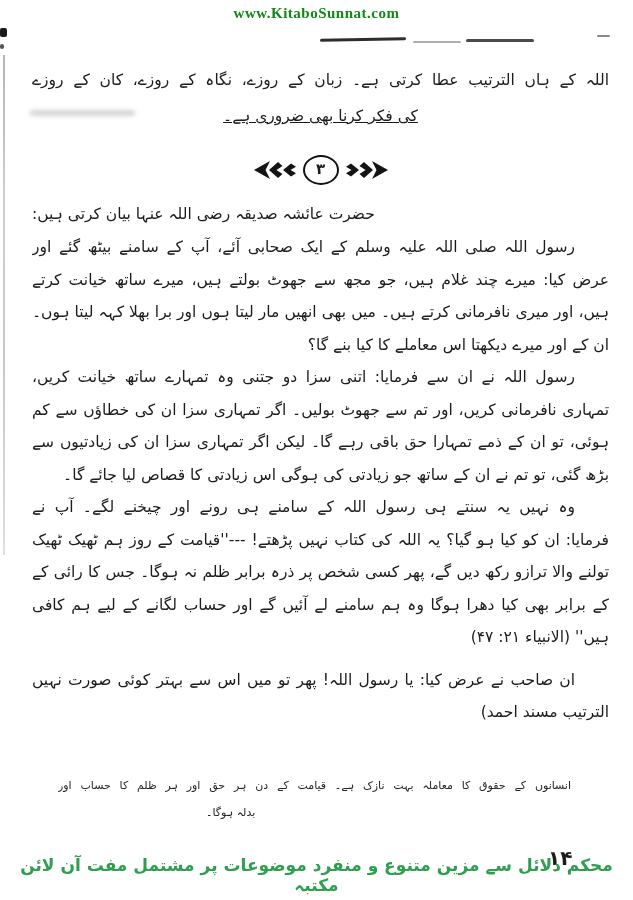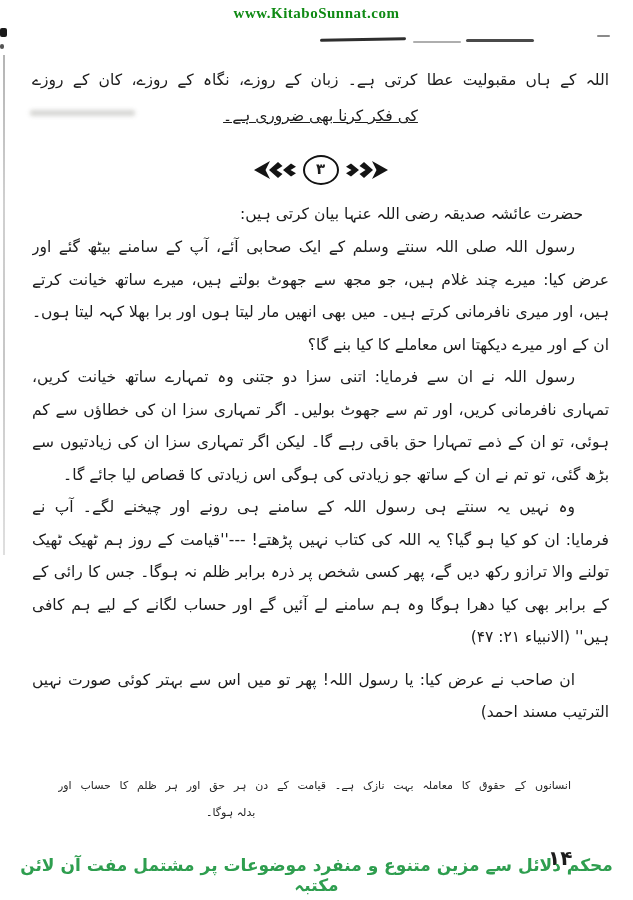--- a/index.html
+++ b/index.html
@@ -48,21 +48,21 @@
   }
   .circle{
     width:36px;height:30px;border:2.5px solid #121212;border-radius:50%;
     display:flex;align-items:center;justify-content:center;
     font-size:15px;font-weight:bold;padding-bottom:2px;box-sizing:border-box;
   }
   .wing{display:flex;align-items:center;}
   .wing-right svg{transform:scaleX(-1);}
   .narrator{
     display:block;height:34px;line-height:34px;margin-top:5px;
-    text-align:right;padding-right:26px;
+    text-align:left;padding-right:26px;
   }
   
   .footnote{
     position:absolute;top:772px;right:62px;left:58px;direction:rtl;
     font-size:11px;color:#262626;
   }
   .footnote .fn-ln{display:block;height:27px;line-height:27px;text-align:justify;text-align-last:justify;overflow:hidden;}
   .footnote .fn-last{text-align:left;text-align-last:left;padding-left:148px;}
   
   .pageno{
@@ -89,21 +89,21 @@
   <div class="art edge-line"></div>
   <div class="art smudge-a"></div>
   <div class="art smudge-b"></div>
   <div class="art smudge-c"></div>
   <div class="art smudge-d"></div>
   <div class="art smudge-e"></div>
 
   <div class="content">
 
     <p class="intro">
-      <span class="ln">اللہ کے ہاں مقبولیت عطا کرتی ہے۔ زبان کے روزے، نگاہ کے روزے، کان کے روزے</span>
+      <span class="ln">اللہ کے ہاں الترتیب عطا کرتی ہے۔ زبان کے روزے، نگاہ کے روزے، کان کے روزے</span>
       <span class="ln center">کی فکر کرنا بھی ضروری ہے۔</span>
     </p>
 
     <div class="ornament">
       <span class="wing wing-left">
         <svg width="44" height="24" viewBox="0 0 44 24" aria-hidden="true">
           <path d="M1 12 L17 3 L12.5 12 L17 21 Z" fill="#141414"></path>
           <path d="M16 12 l9 -8 4.5 4 -6 4 6 4 -4.5 4 Z" fill="#141414"></path>
           <path d="M30 12 l8 -6.5 5 3.2 -5.5 3.3 5.5 3.3 -5 3.2 Z" fill="#141414"></path>
         </svg>
@@ -116,21 +116,21 @@
           <path d="M1 12 L17 3 L12.5 12 L17 21 Z" fill="#141414"></path>
           <path d="M16 12 l9 -8 4.5 4 -6 4 6 4 -4.5 4 Z" fill="#141414"></path>
           <path d="M30 12 l8 -6.5 5 3.2 -5.5 3.3 5.5 3.3 -5 3.2 Z" fill="#141414"></path>
         </svg>
       </span>
     </div>
 
     <span class="narrator">حضرت عائشہ صدیقہ رضی اللہ عنہا بیان کرتی ہیں:</span>
 
     <p class="para2">
-      <span class="ln indent">رسول اللہ صلی اللہ سنتے وسلم کے ایک صحابی آئے، آپ کے سامنے بیٹھ گئے اور</span>
+      <span class="ln indent">رسول اللہ صلی اللہ علیہ وسلم کے ایک صحابی آئے، آپ کے سامنے بیٹھ گئے اور</span>
       <span class="ln">عرض کیا: میرے چند غلام ہیں، جو مجھ سے جھوٹ بولتے ہیں، میرے ساتھ خیانت کرتے</span>
       <span class="ln">ہیں، اور میری نافرمانی کرتے ہیں۔ میں بھی انھیں مار لیتا ہوں اور برا بھلا کہہ لیتا ہوں۔</span>
       <span class="ln endline">ان کے اور میرے دیکھتا اس معاملے کا کیا بنے گا؟</span>
     </p>
 
     <p class="para3">
       <span class="ln indent">رسول اللہ نے ان سے فرمایا: اتنی سزا دو جتنی وہ تمہارے ساتھ خیانت کریں،</span>
       <span class="ln">تمہاری نافرمانی کریں، اور تم سے جھوٹ بولیں۔ اگر تمہاری سزا ان کی خطاؤں سے کم</span>
       <span class="ln">ہوئی، تو ان کے ذمے تمہارا حق باقی رہے گا۔ لیکن اگر تمہاری سزا ان کی زیادتیوں سے</span>
       <span class="ln endline">بڑھ گئی، تو تم نے ان کے ساتھ جو زیادتی کی ہوگی اس زیادتی کا قصاص لیا جائے گا۔</span>

